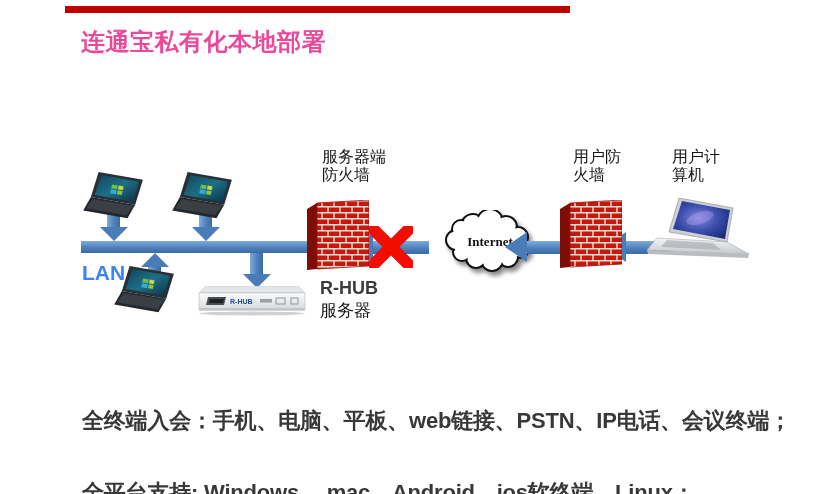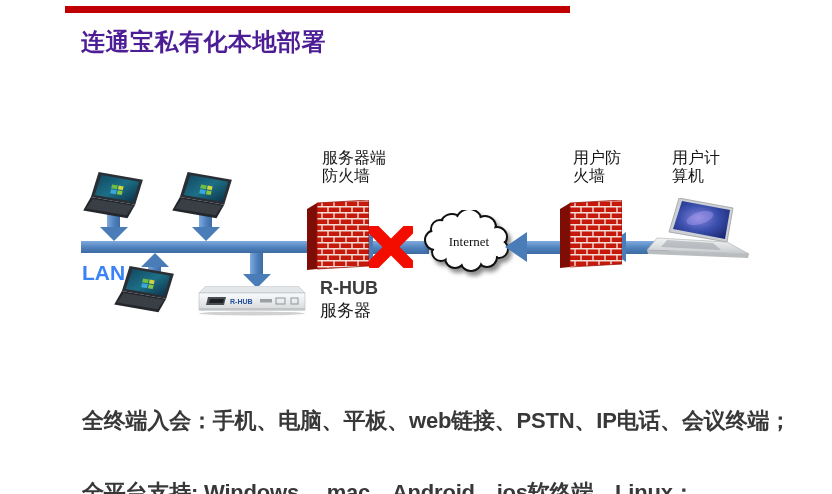--- a/index.html
+++ b/index.html
@@ -1,37 +1,37 @@
 <!DOCTYPE html>
 <html><head>
 <meta charset="utf-8">
 <style>
   html,body{margin:0;padding:0;background:#fff;}
   .slide{position:relative;width:832px;height:494px;background:#ffffff;overflow:hidden;
          font-family:"Liberation Sans",sans-serif;}
   .accent-bar{position:absolute;left:65px;top:6px;width:505px;height:7px;background:#c00000;}
-  .title{position:absolute;left:81px;top:26px;font-size:24px;font-weight:bold;color:#4c1d95;
+  .title{position:absolute;left:81px;top:26px;font-size:24px;font-weight:bold;color:#ec4899;
          letter-spacing:0.5px;white-space:nowrap;}
   
   .diagram{position:absolute;left:0;top:0;width:832px;height:494px;}
   .svg-abs{position:absolute;}
   .bus{position:absolute;left:81px;top:241px;width:229px;height:12px;
        background:linear-gradient(180deg,#7fabdd 0%,#4e80bc 55%,#3d6ba3 100%);}
   .shaft-h{position:absolute;height:13px;
        background:linear-gradient(180deg,#7fabdd 0%,#4e80bc 55%,#3d6ba3 100%);}
   .shaft-v{position:absolute;width:13px;
        background:linear-gradient(90deg,#7fabdd 0%,#4e80bc 55%,#3d6ba3 100%);}
   .head-left{position:absolute;width:0;height:0;border-top:15px solid transparent;
        border-bottom:15px solid transparent;border-right:22px solid #4a7cb8;}
   .head-down{position:absolute;width:0;height:0;border-left:14px solid transparent;
        border-right:14px solid transparent;border-top:14px solid #4a7cb8;}
   .head-up{position:absolute;width:0;height:0;border-left:14px solid transparent;
        border-right:14px solid transparent;border-bottom:14px solid #4a7cb8;}
   .lan-label{position:absolute;left:82px;top:261px;font-size:21px;color:#3b82f6;font-weight:bold;}
-  .serif-label{position:absolute;font-family:Liberation Sans, sans-serif;font-size:16px;
+  .serif-label{position:absolute;font-family:Liberation Mono, monospace;font-size:16px;
        line-height:18px;color:#161616;white-space:nowrap;}
   .rhub-label{position:absolute;left:320px;top:278px;white-space:nowrap;}
   .rhub-label .l1{font-size:18px;font-weight:bold;color:#3b3b3b;font-family:"Liberation Sans",sans-serif;}
   .rhub-label .l2{font-size:17px;font-family:"Liberation Serif",serif;color:#161616;margin-top:0;}
   .cloud-wrap{filter:drop-shadow(3px 4px 2px rgba(0,0,0,0.45));}
   
   .footer-line{position:absolute;left:82px;font-size:22px;font-weight:bold;color:#383838;
        letter-spacing:-0.2px;white-space:nowrap;}
   .footer-line.l1{top:406px;}
   .footer-line.l2{top:450px;margin-top:28px;}
@@ -56,21 +56,21 @@
 
     <div class="head-up" style="left:141px;top:253px;"></div>
     <div class="shaft-v" style="left:148px;top:267px;height:12px;"></div>
 
     <div class="shaft-v" style="left:250px;top:253px;height:21px;"></div>
     <div class="head-down" style="left:243px;top:274px;"></div>
 
     <div class="head-left" style="left:351px;top:232px;"></div>
     <div class="shaft-h" style="left:373px;top:241px;width:56px;"></div>
 
-    <div class="svg-abs cloud-wrap" style="left:424px;top:210px;">
+    <div class="svg-abs cloud-wrap" style="left:445px;top:210px;font-weight:bold;">
       <svg width="90" height="64" viewBox="0 0 90 64">
         <g fill="#ffffff" stroke="#111111" stroke-width="2">
           <circle cx="28" cy="16" r="12"></circle>
             <circle cx="45" cy="12" r="13"></circle>
             <circle cx="61" cy="17" r="11"></circle>
           <circle cx="73" cy="27" r="10"></circle>
             <circle cx="75" cy="39" r="9"></circle>
           <circle cx="63" cy="47" r="10"></circle>
             <circle cx="47" cy="50" r="11"></circle>
             <circle cx="31" cy="48" r="10"></circle>

